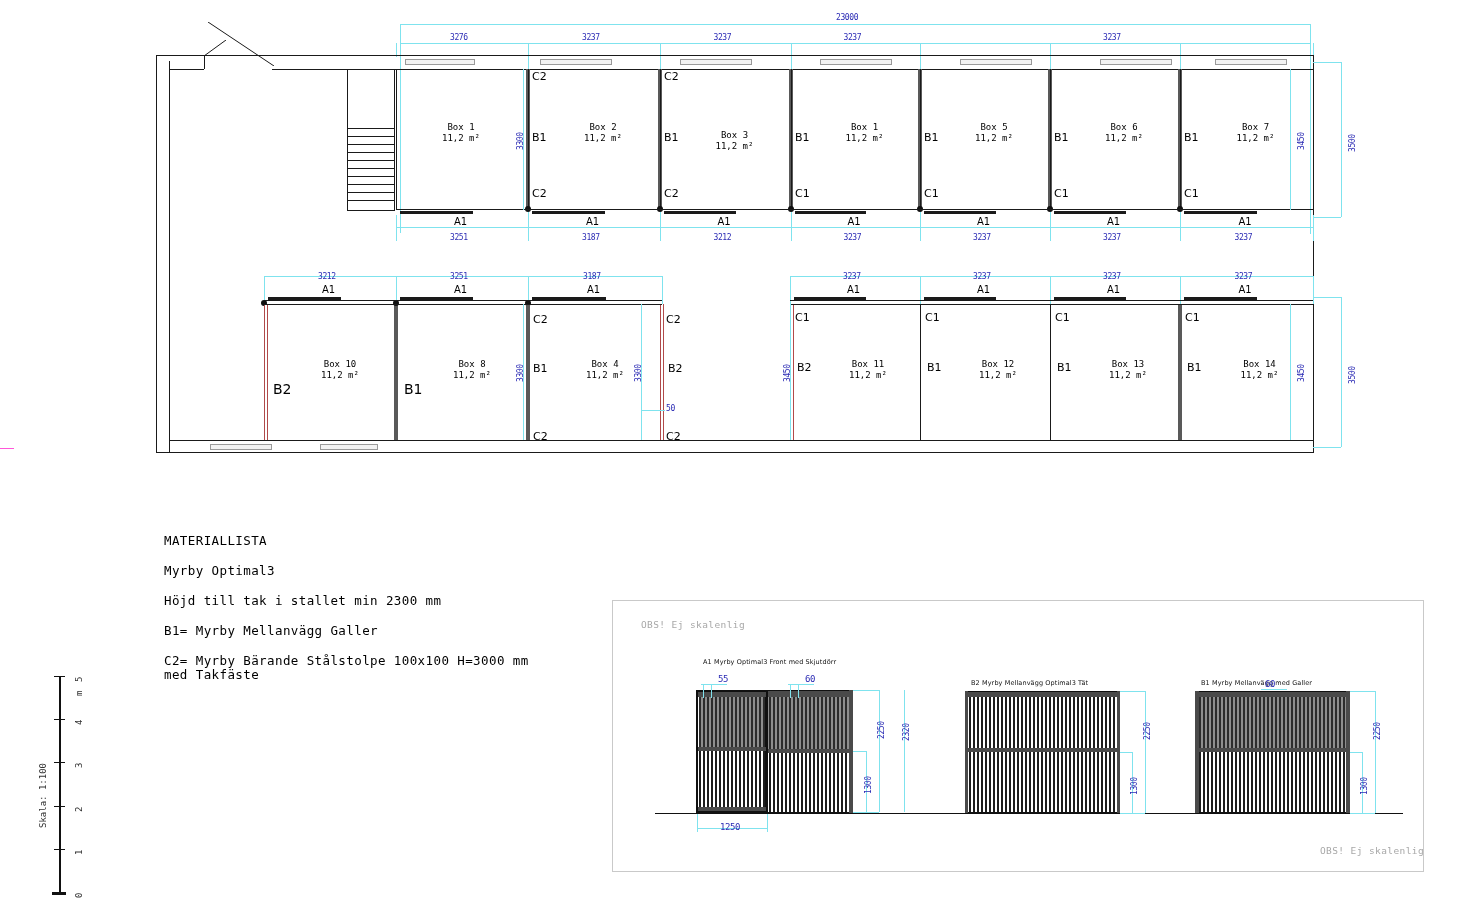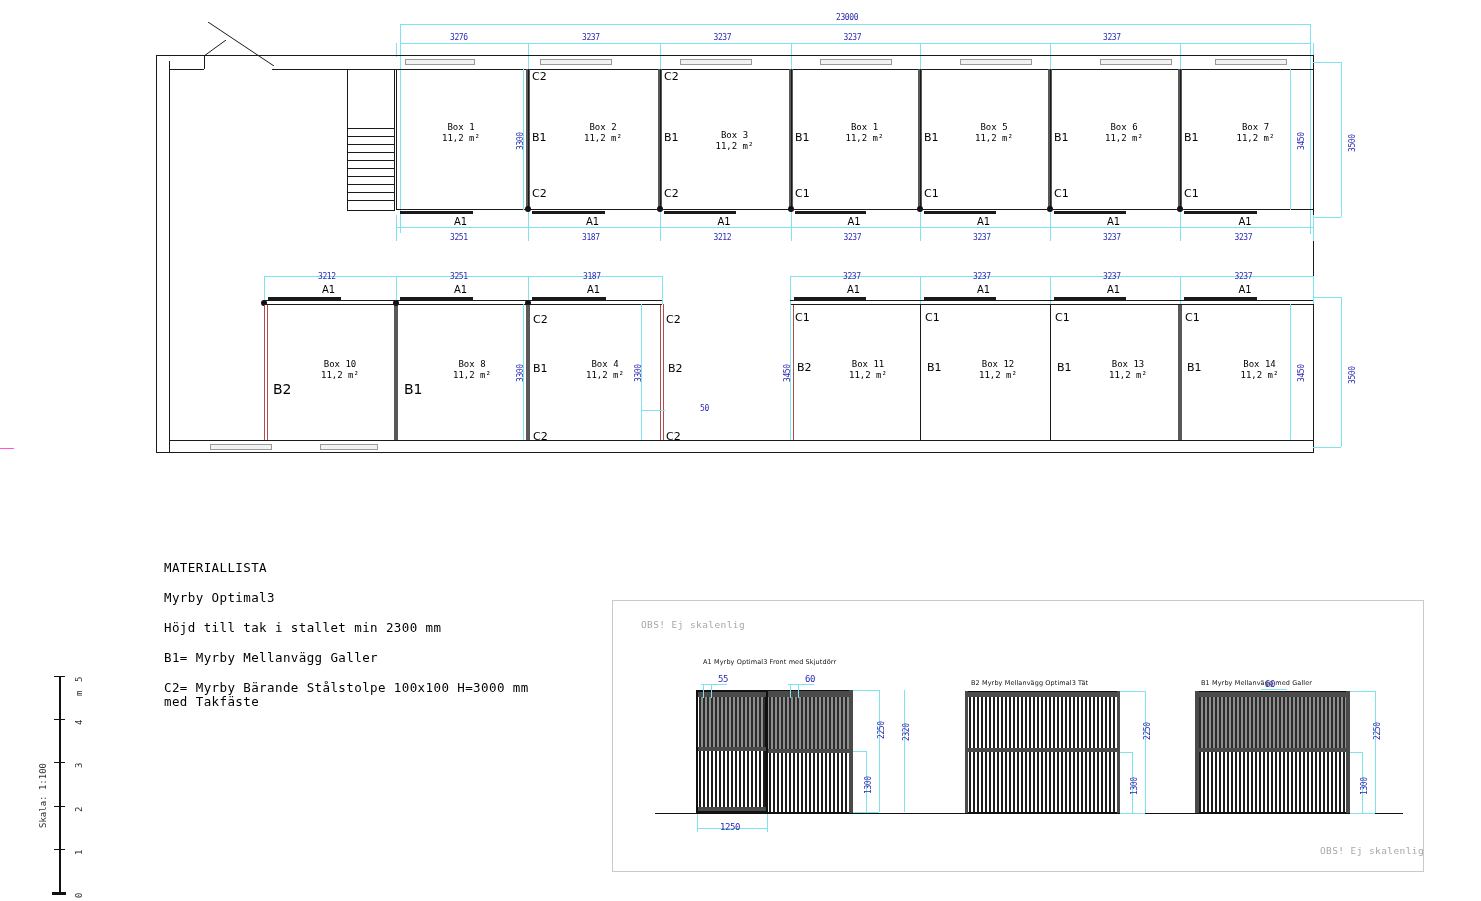--- a/index.html
+++ b/index.html
@@ -21,21 +21,21 @@
   .wallB2{position:absolute;width:4px;background:#ffffff;
           border-left:1px solid #b04a4a;border-right:1px solid #b04a4a;box-sizing:border-box;}
   .a1bar{position:absolute;height:3px;background:#1a1a1a;}
   .lbl{position:absolute;font-size:10px;white-space:nowrap;
        font-family:"DejaVu Sans","Liberation Sans",sans-serif;}
   .boxlbl{position:absolute;font-size:9px;line-height:11px;text-align:center;white-space:nowrap;
           font-family:"DejaVu Sans Mono","Liberation Mono",monospace;}
   .biglbl{position:absolute;font-size:14px;font-family:"DejaVu Sans","Liberation Sans",sans-serif;}
   .colLbl{position:absolute;font-size:11px;font-family:"DejaVu Sans","Liberation Sans",sans-serif;}
   
-  #matlist{position:absolute;left:164px;top:534px;width:430px;margin-top:27px;}
+  #matlist{position:absolute;left:164px;top:534px;width:430px;}
   #matlist .row{font-size:12.5px;line-height:14px;margin-bottom:16px;
     font-family:"DejaVu Sans Mono","Liberation Mono",monospace;letter-spacing:.4px;}
   #matlist .row.tight{margin-bottom:0;}
   .bambu{font-family:"DejaVu Sans","Liberation Sans",sans-serif;font-weight:bold;font-size:15px;}
   
   #scalebar{position:absolute;left:30px;top:668px;width:70px;height:232px;}
   .sbTick{position:absolute;background:#111;height:1px;width:11px;left:24px;}
   .sbTickTxt{position:absolute;font-size:9px;color:#333;left:44px;
     transform-origin:0 0;transform:rotate(-90deg);
     font-family:"DejaVu Sans Mono","Liberation Mono",monospace;}
@@ -354,21 +354,21 @@
   <div class="hline" style="left:264px;top:300px;width:398px;"></div>
   <div class="hline" style="left:790px;top:304px;width:523px;"></div>
   <div class="hline" style="left:790px;top:300px;width:523px;"></div>
   <div class="hline" style="left:264px;top:440px;width:1049px;"></div>
 
   <div class="dimvline" style="left:523px;top:304px;height:136px;"></div>
   <div class="dimtxt vert" style="left:516px;top:382px;">3300</div>
   <div class="dimvline" style="left:641px;top:304px;height:136px;"></div>
   <div class="dimtxt vert" style="left:634px;top:382px;">3300</div>
   <div class="dimline" style="left:641px;top:410px;width:24px;"></div>
-  <div class="dimtxt" style="left:700px;top:404px;text-align:right;">50</div>
+  <div class="dimtxt" style="left:666px;top:404px;text-align:right;">50</div>
   <div class="dimvline" style="left:790px;top:304px;height:136px;"></div>
   <div class="dimtxt vert" style="left:783px;top:382px;">3450</div>
   <div class="dimvline" style="left:1290px;top:304px;height:136px;"></div>
   <div class="dimtxt vert" style="left:1297px;top:382px;">3450</div>
   <div class="dimvline" style="left:1341px;top:297px;height:150px;"></div>
   <div class="dimline" style="left:1313px;top:297px;width:28px;"></div>
   <div class="dimline" style="left:1313px;top:447px;width:28px;"></div>
   <div class="dimtxt vert" style="left:1348px;top:384px;">3500</div>
 
   <div id="botWindows">

